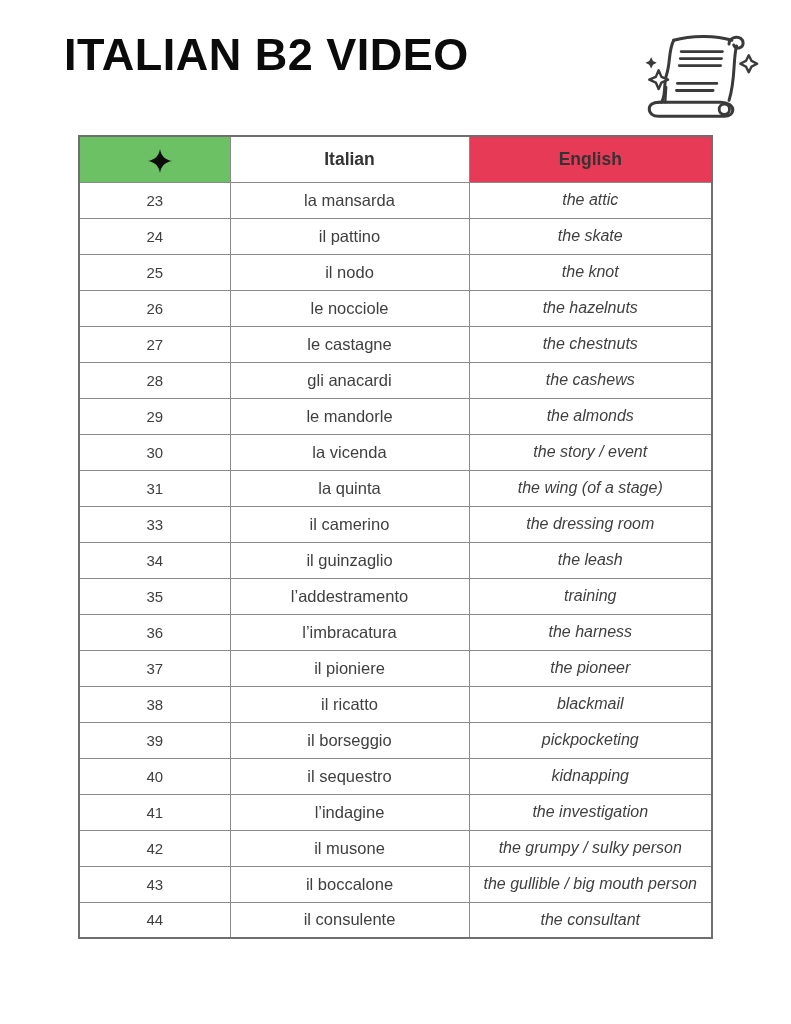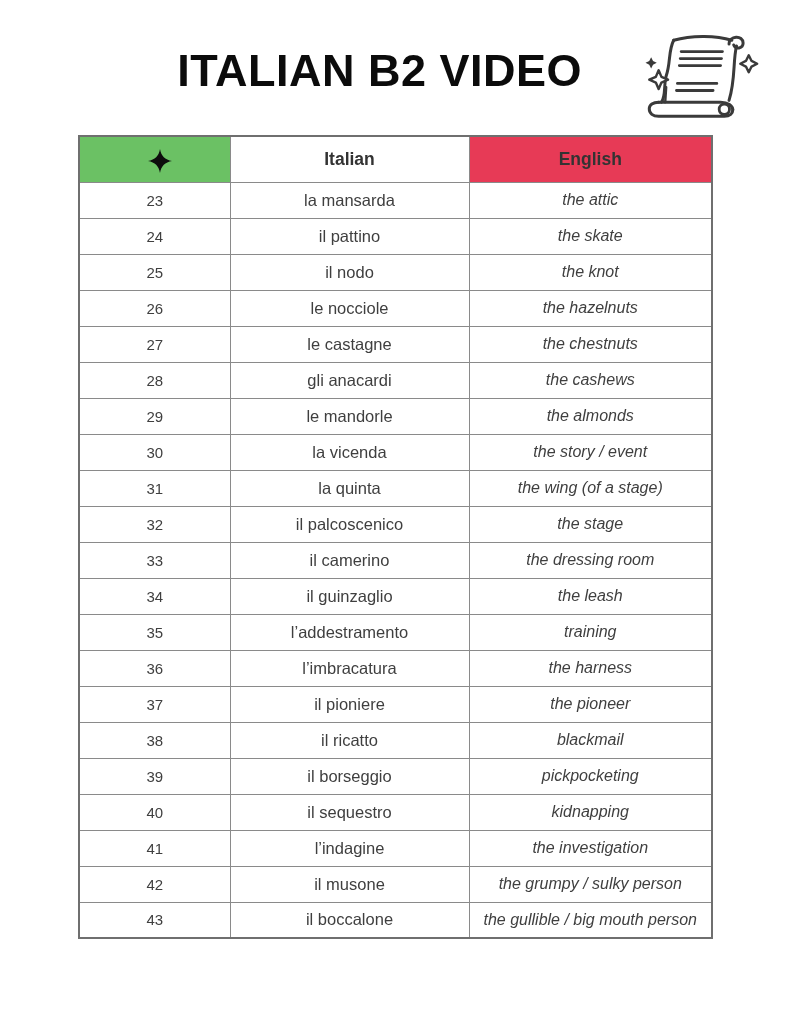--- a/index.html
+++ b/index.html
@@ -12,21 +12,21 @@
   *{box-sizing:border-box;margin:0;padding:0;}
   html,body{background:#ffffff;}
   body{
     width:791px;height:1024px;position:relative;
     font-family:"Liberation Sans","DejaVu Sans",sans-serif;
     color:var(--text);
   }
   .page{width:791px;height:1024px;position:relative;background:#fff;overflow:hidden;}
 
   .header-block{
-    position:absolute;left:90px;top:30px;width:492px;text-align:right;margin-top:16px;
+    position:absolute;left:64px;top:30px;width:492px;text-align:left;
   }
   .title{
     font-size:45px;font-weight:900;color:#0b0b0b;letter-spacing:0.5px;
     line-height:1.1;white-space:nowrap;
   }
   .subtitle{
     margin-top:10px;font-size:20px;font-weight:400;color:#141414;letter-spacing:1.5px;
   }
   .scroll-icon{
     position:absolute;left:638px;top:28px;width:122px;height:94px;
@@ -151,25 +151,20 @@
           <td class="cell-number">30</td>
           <td class="cell-italian">la vicenda</td>
           <td class="cell-english">the story / event</td>
         </tr>
         <tr>
           <td class="cell-number">31</td>
           <td class="cell-italian">la quinta</td>
           <td class="cell-english">the wing (of a stage)</td>
         </tr>
         <tr>
-          <td class="cell-number">32</td>
-          <td class="cell-italian">il palcoscenico</td>
-          <td class="cell-english">the stage</td>
-        </tr>
-        <tr>
           <td class="cell-number">33</td>
           <td class="cell-italian">il camerino</td>
           <td class="cell-english">the dressing room</td>
         </tr>
         <tr>
           <td class="cell-number">34</td>
           <td class="cell-italian">il guinzaglio</td>
           <td class="cell-english">the leash</td>
         </tr>
         <tr>
@@ -210,16 +205,21 @@
         <tr>
           <td class="cell-number">42</td>
           <td class="cell-italian">il musone</td>
           <td class="cell-english">the grumpy / sulky person</td>
         </tr>
         <tr>
           <td class="cell-number">43</td>
           <td class="cell-italian">il boccalone</td>
           <td class="cell-english">the gullible / big mouth person</td>
         </tr>
+        <tr>
+          <td class="cell-number">44</td>
+          <td class="cell-italian">il consulente</td>
+          <td class="cell-english">the consultant</td>
+        </tr>
       </tbody>
   </table>
 
 </div>
 
 </body></html>

